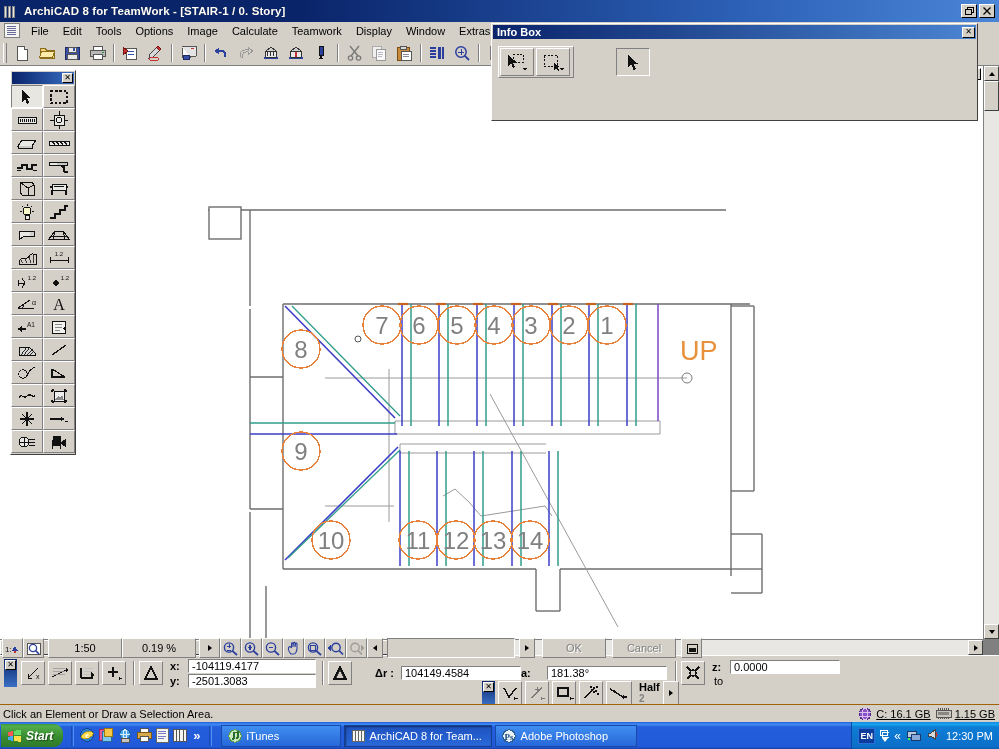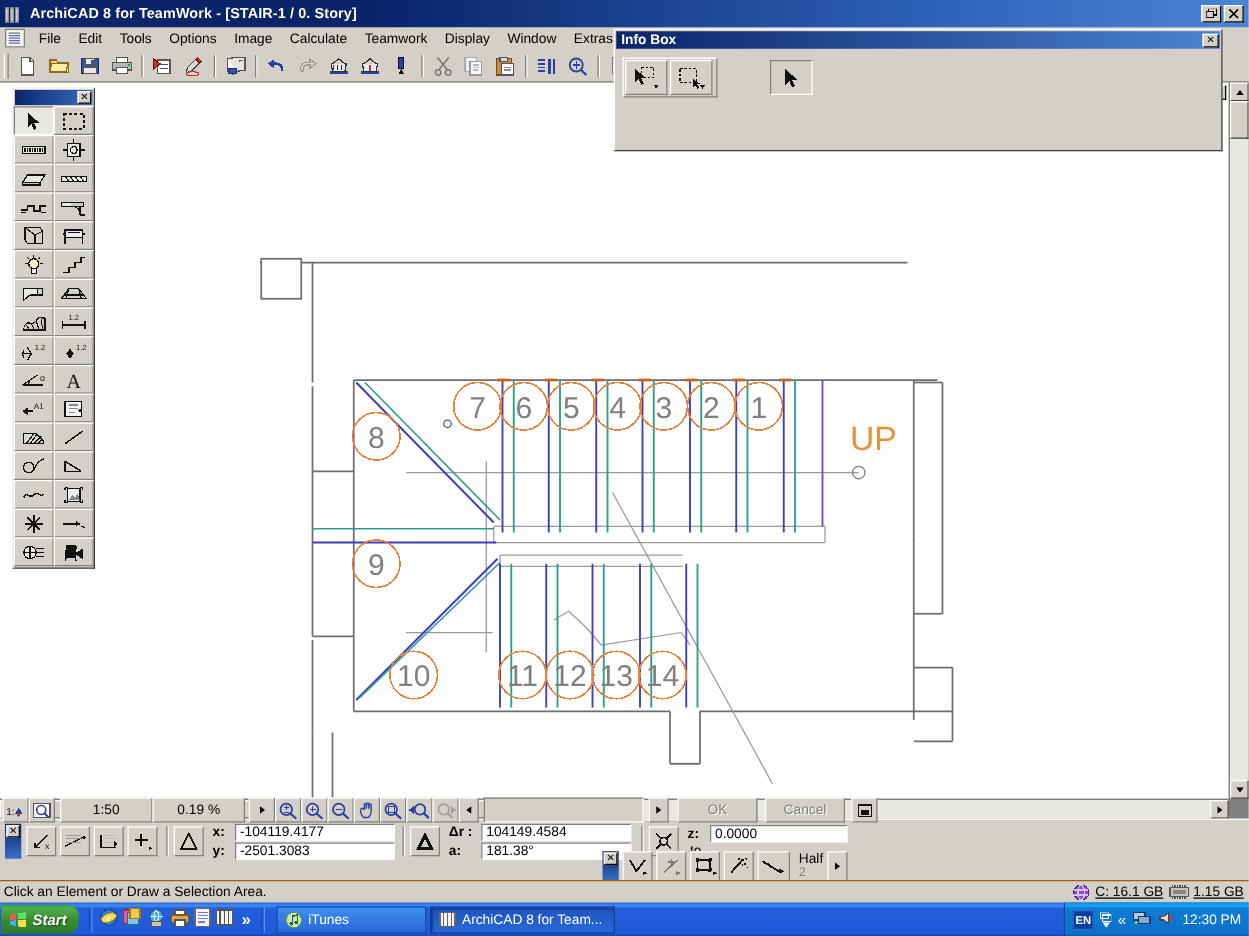--- a/index.html
+++ b/index.html
@@ -1021,21 +1021,21 @@
 
       <span class="cb-sep" style="margin-left:6px"></span>
 
       <span class="cb-btn">
         <svg width="14" height="14" viewBox="0 0 14 14">
             <path d="M7,1 L13,13 L1,13 z" fill="none" stroke="#111" stroke-width="1.4"></path>
             <path d="M7,4 L11,12 L3,12 z" fill="none" stroke="#111" stroke-width="0.8"></path>
           </svg>
         </span>
 
-      <span style="display:flex;flex-direction:column;margin-left:4px">
+      <span style="display:flex;flex-direction:row;margin-left:20px">
         <span class="cb-field">
           <span class="cb-label wide">Δr :</span>
           <span class="cb-val" style="min-width:120px">104149.4584</span>
         </span>
         <span class="cb-field">
           <span class="cb-label wide">a:</span>
           <span class="cb-val" style="min-width:120px">181.38°</span>
         </span>
       </span>
 
@@ -1095,21 +1095,21 @@
             <circle cx="16" cy="9" r="0.7" fill="#111"></circle>
           </svg>
         </span>
       <span class="cb-btn" style="width:26px">
         <svg width="22" height="14" viewBox="0 0 22 14">
             <path d="M2,3 L15,11" stroke="#111" stroke-width="1.4"></path>
             <path d="M6,4 l3,4" stroke="#111"></path>
             <path d="M15,9 l5,2 -5,2 z" fill="#111"></path>
           </svg>
         </span>
-      <span style="display:flex;flex-direction:column;line-height:11px;margin-left:4px;">
+      <span style="display:flex;flex-direction:column;line-height:11px;margin-left:4px;font-weight:bold;">
         <span style="font-size:11px">Half</span>
         <span style="font-size:10px;color:#808080">2</span>
       </span>
       <span class="cb-btn" style="width:16px;height:24px;margin-left:3px">
         <span class="arrow ar-rt"></span>
         </span>
     </div>
 
     <div class="zoomrow">
       <span class="zbtn">
@@ -1287,20 +1287,27 @@
           </svg>
         <span>iTunes</span>
       </span>
       <span class="task active" style="min-width:148px">
         <svg width="14" height="13" viewBox="0 0 14 13">
             <rect x="1" y="1" width="12" height="11" fill="#f4f4f0" stroke="#666"></rect>
             <path d="M4,1 v11 M7,1 v11 M10,1 v11" stroke="#666"></path>
           </svg>
         <span>ArchiCAD 8 for Team...</span>
       </span>
+      <span class="task" style="min-width:142px">
+        <svg width="14" height="14" viewBox="0 0 14 14">
+            <circle cx="7" cy="7" r="6.2" fill="#eaf2f8" stroke="#2a5a8a"></circle>
+            <text x="7" y="11" text-anchor="middle" font-size="9" font-weight="bold" fill="#1a4a7a" font-family="Liberation Serif,serif">Ps</text>
+          </svg>
+        <span>Adobe Photoshop</span>
+      </span>
     </span>
 
     <span class="tray">
       <span class="lang">EN</span>
       <span style="display:flex;flex-direction:column;align-items:center;line-height:7px">
         <svg width="9" height="8" viewBox="0 0 9 8">
             <rect x="0" y="0" width="7" height="5" fill="none" stroke="#fff"></rect>
             <rect x="2" y="2" width="7" height="5" fill="none" stroke="#fff"></rect>
           </svg>
         <span class="arrow ar-dn" style="border-top-color:#fff"></span>

